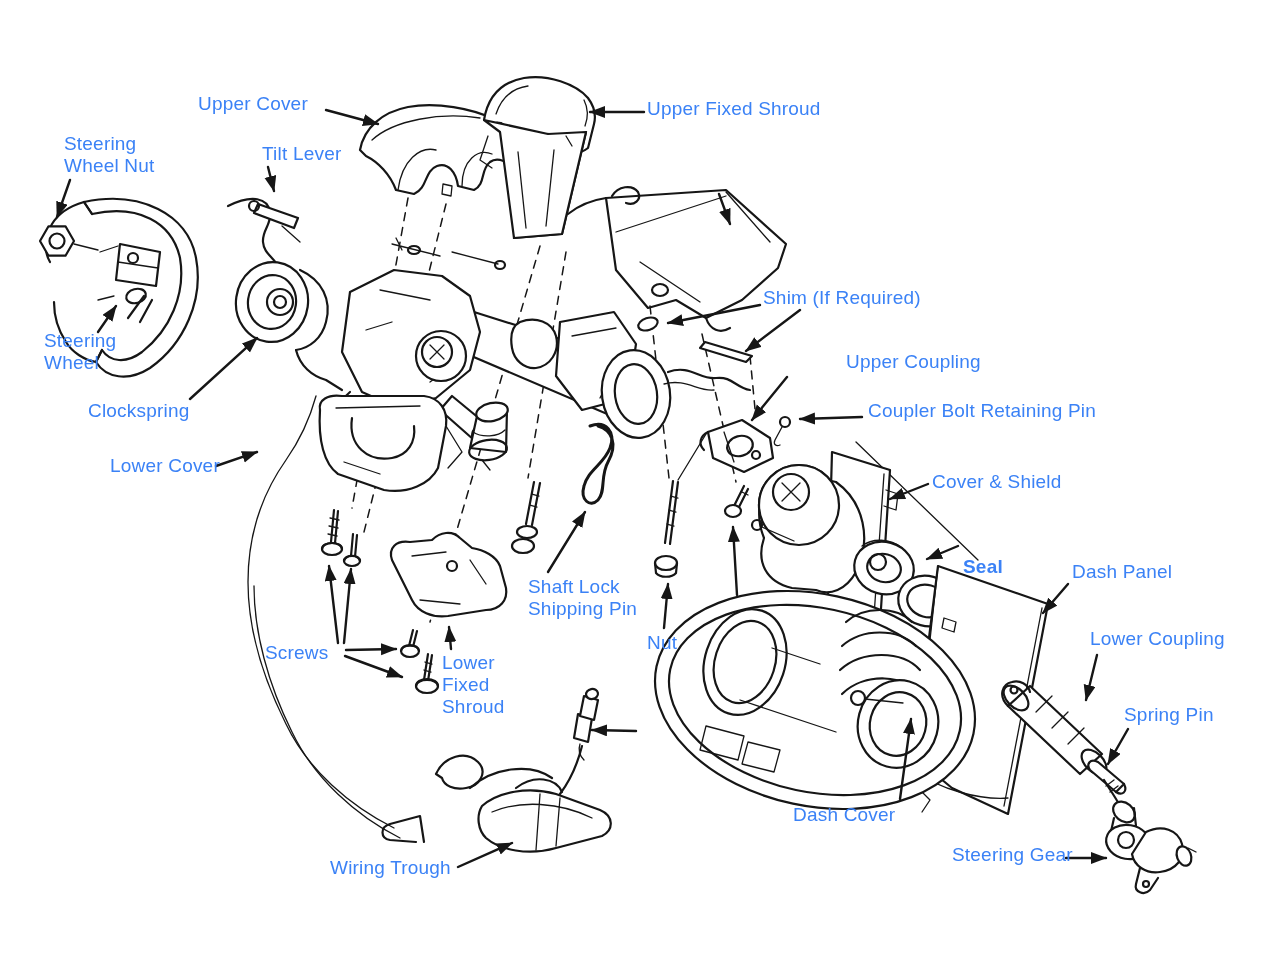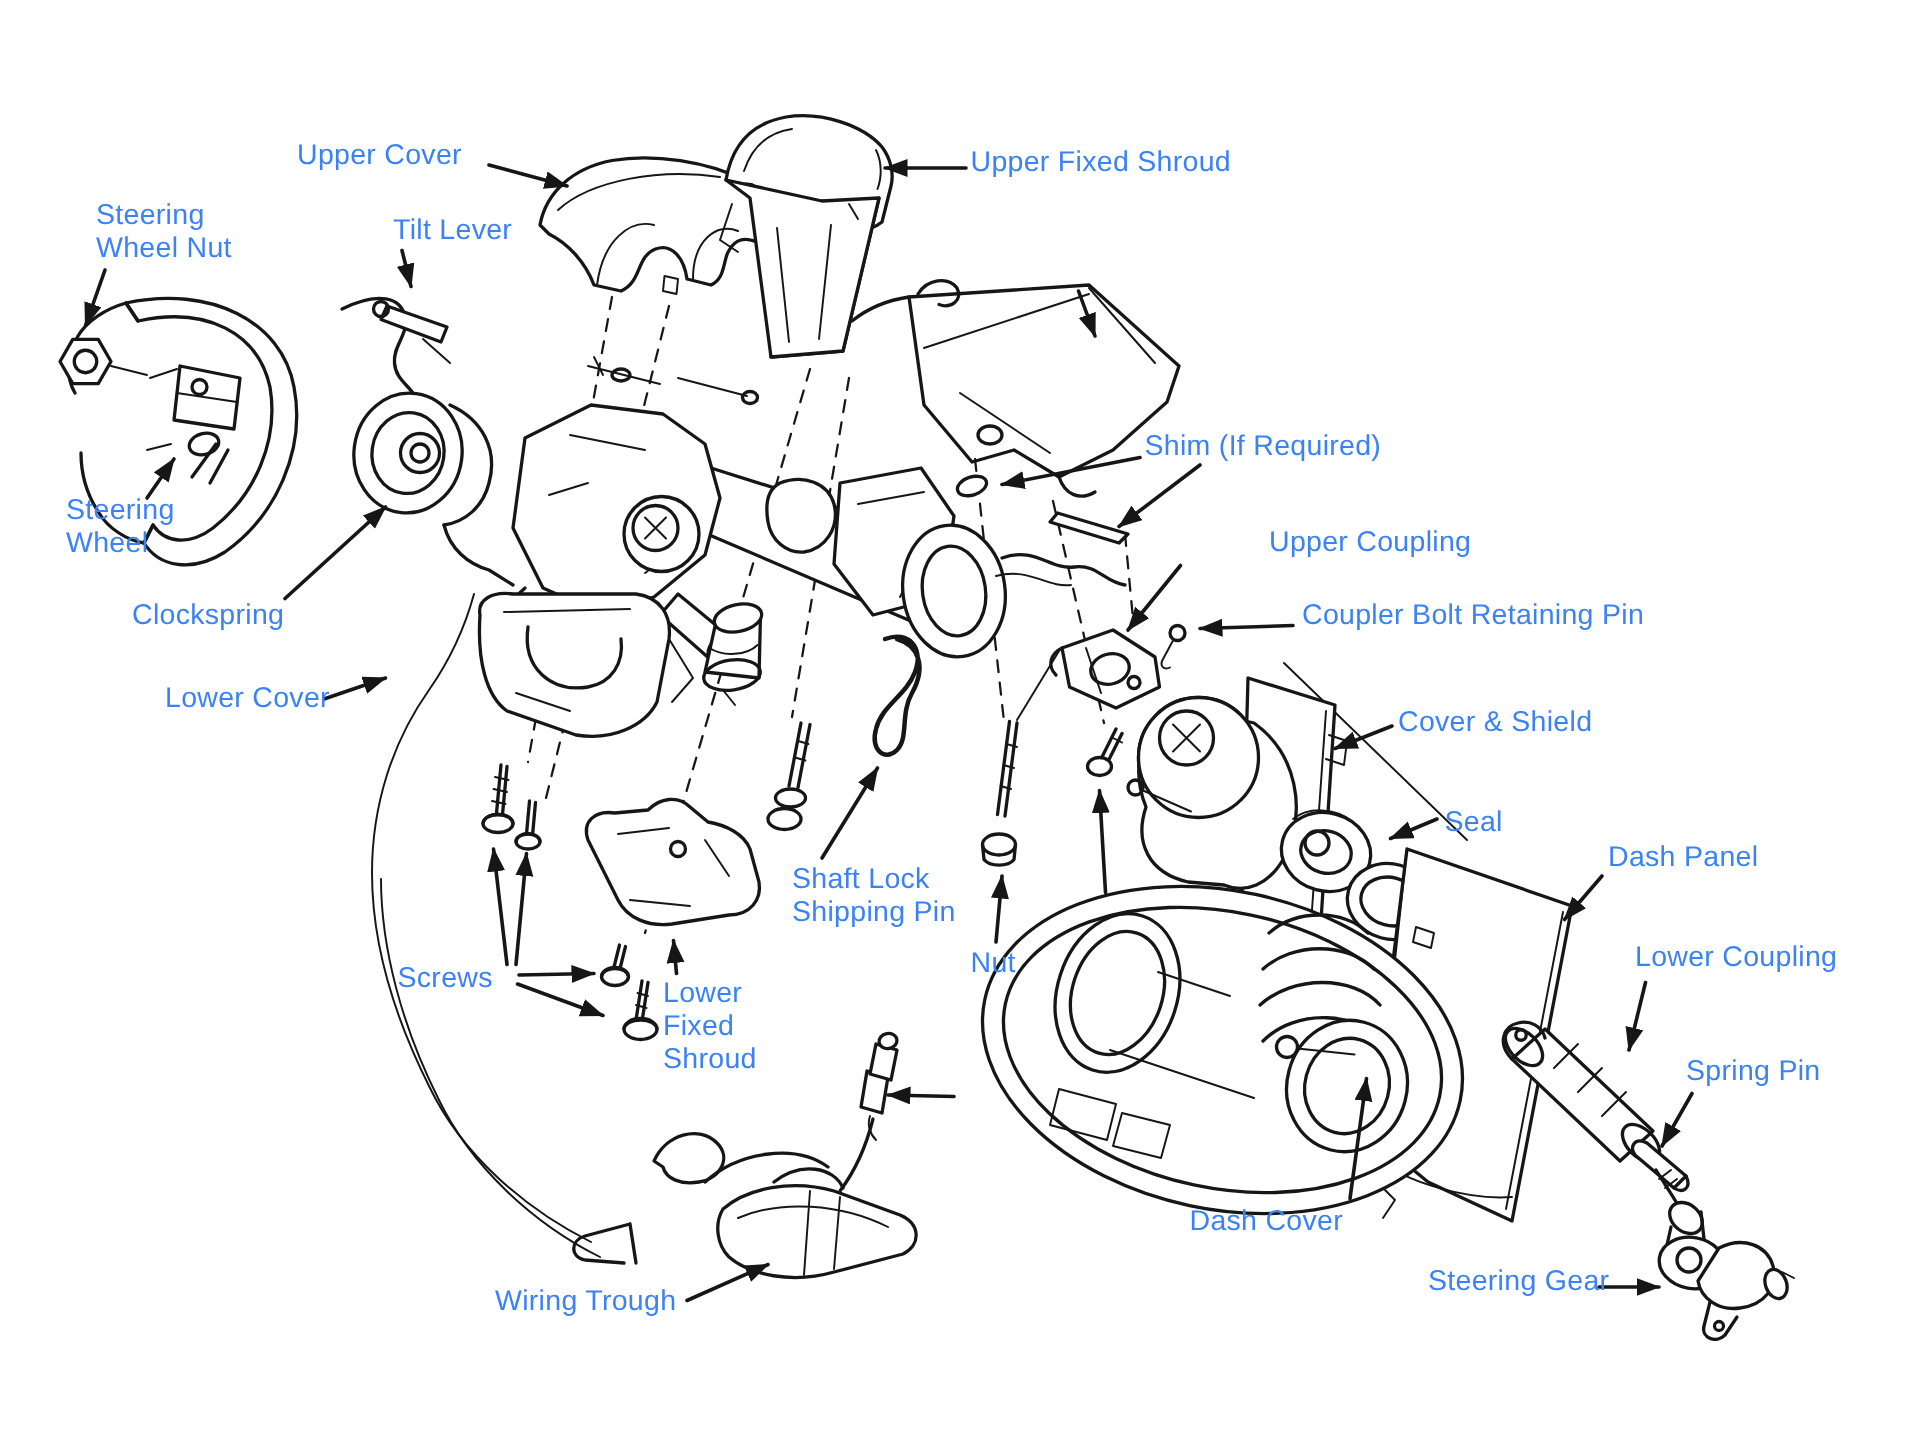--- a/index.html
+++ b/index.html
@@ -352,21 +352,21 @@
       </div>
       <div class="lbl" style="left: 868px; top: 400px;">
         <div>Coupler Bolt Retaining Pin</div>
       </div>
       <div class="lbl" style="left: 110px; top: 455px;">
         <div>Lower Cover</div>
       </div>
       <div class="lbl" style="left: 932px; top: 471px;">
         <div>Cover &amp; Shield</div>
       </div>
-      <div class="lbl" style="left: 963px; top: 538px;">
+      <div class="lbl" style="left: 963px; top: 556px; font-weight: bold;">
         <div>Seal</div>
       </div>
       <div class="lbl" style="left: 1072px; top: 561px;">
         <div>Dash Panel</div>
       </div>
       <div class="lbl" style="left: 528px; top: 576px;">
         <div>Shaft Lock</div>
         <div>Shipping Pin</div>
       </div>
       <div class="lbl" style="left: 647px; top: 632px;">

